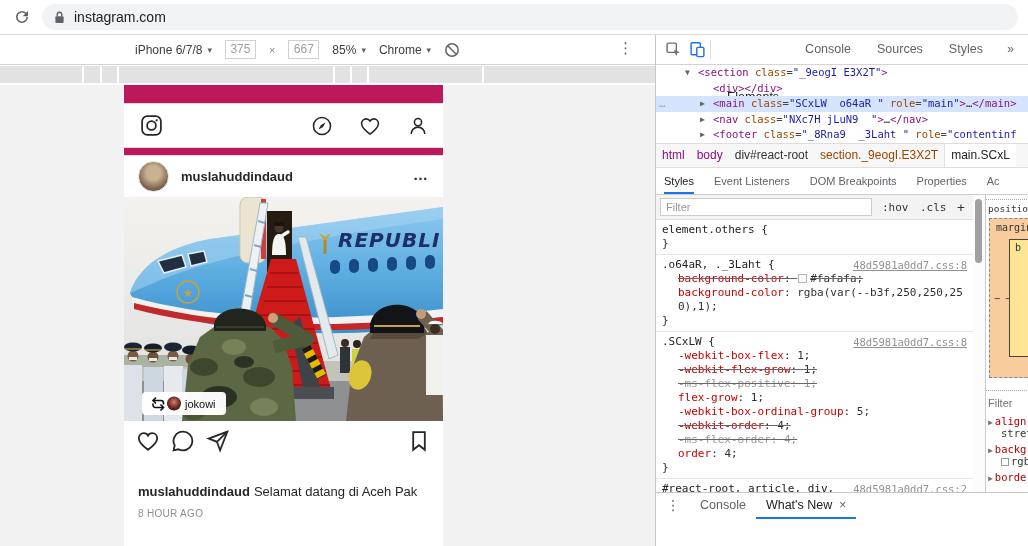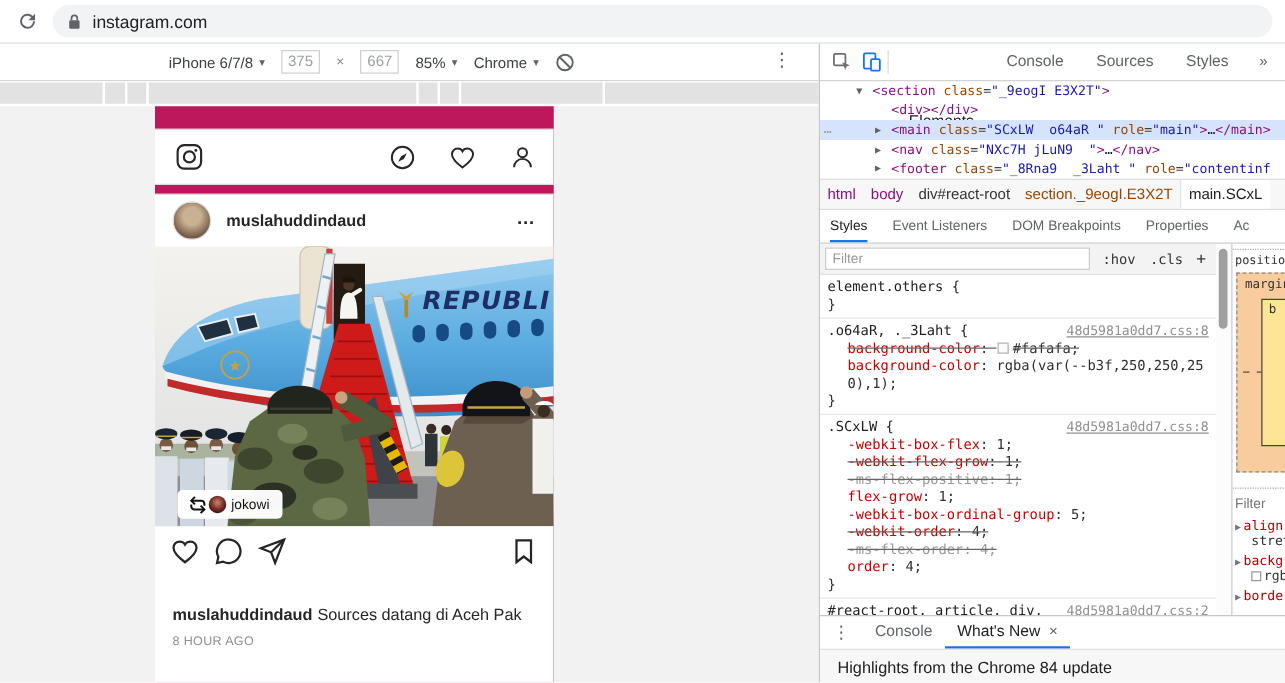--- a/index.html
+++ b/index.html
@@ -371,21 +371,21 @@
                   <path d="M21.3 2.7 10.9 12.8"></path>
               </svg>
             </div>
             <svg class="save" width="24" height="24" viewBox="0 0 24 24" fill="none" stroke="#262626" stroke-width="1.8">
               <path d="M6.2 3.2h11.6V20.8l-5.8-4.6-5.8 4.6z"></path>
             </svg>
           </div>
 
 
           <div class="caption">
-            <b>muslahuddindaud</b><span class="cap-text">Sources datang di Aceh Pak</span>
+            <b>muslahuddindaud</b><span class="cap-text">Selamat datang di Aceh Pak</span>
           </div>
 
           <div class="timestamp">8 HOUR AGO</div>
         </div>
       </div>
     </div>
   </div>
 
   <div class="devtools">
     <div class="dt-toolbar">
@@ -485,18 +485,15 @@
           </div>
       </div>
     </div>
 
     <div class="drawer">
       <div class="drawer-tabs">
         <span class="drawer-kebab">⋮</span>
       <span class="dtab"><span>Console</span></span>
           <span class="dtab active"><span>What's New</span><span class="dclose">×</span></span>
         </div>
-      <div class="drawer-body">
-        <span>Highlights from the Chrome 84 update</span>
-      </div>
     </div>
   </div>
 </div>
 
 </body></html>

